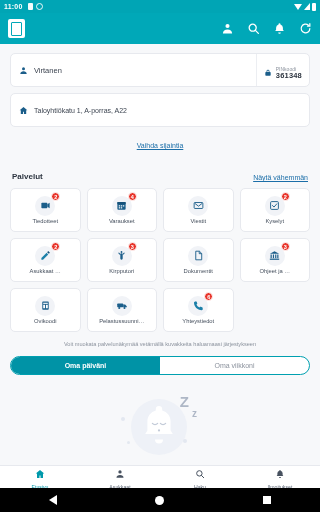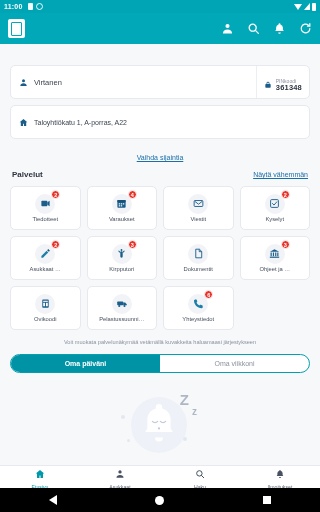--- a/index.html
+++ b/index.html
@@ -35,21 +35,21 @@
     position: relative; display: flex; align-items: center; justify-content: center;
   }
   .logo::after {
     content: ""; position: absolute; left: 3px; top: 3px;
     width: 9px; height: 12px; border: 1.4px solid #00a8b8; border-radius: 1px;
   }
   .appbar-actions { margin-left: auto; display: flex; align-items: center; gap: 13px; }
   .appbar-actions svg { display: block; }
 
   
-  .content { height: 421px; overflow: hidden; background: #f7f8fa; padding: 12px 10px; }
+  .content { height: 421px; overflow: hidden; background: #f7f8fa; padding: 0 10px; }
 
   .card {
     background: #ffffff; border: 1px solid #e7e9ee; border-radius: 5px;
     margin-top: 9px; display: flex; align-items: stretch;
   }
   .card-main {
     flex: 1; display: flex; align-items: center; gap: 6px;
     padding: 7px 8px; min-height: 26px;
   }
   .card-main .label { font-size: 7.5px; color: #3c4450; }
@@ -67,21 +67,21 @@
     padding: 7px 8px;
   }
   .addr-row .label { font-size: 7px; color: #3c4450; }
 
   .link-center { text-align: center; margin-top: 7px; }
   .link {
     font-size: 7px; color: #1b6ea8; text-decoration: underline; cursor: pointer;
   }
 
   .section-head {
-    display: flex; align-items: center; margin-top: 6px; padding: 0 2px;
+    display: flex; align-items: flex-end; margin-top: 20px; padding: 0 2px;
   }
   .section-title { font-size: 8px; font-weight: bold; color: #2d3540; }
   .section-link { margin-left: auto; font-size: 7px; color: #1b6ea8; text-decoration: underline; }
 
   
   .grid { display: grid; grid-template-columns: repeat(4, 1fr); gap: 6px; margin-top: 7px; }
   .tile {
     background: #ffffff; border: 1px solid #e7e9ee; border-radius: 5px;
     height: 44px; display: flex; flex-direction: column;
     align-items: center; justify-content: center; gap: 3px; position: relative;

